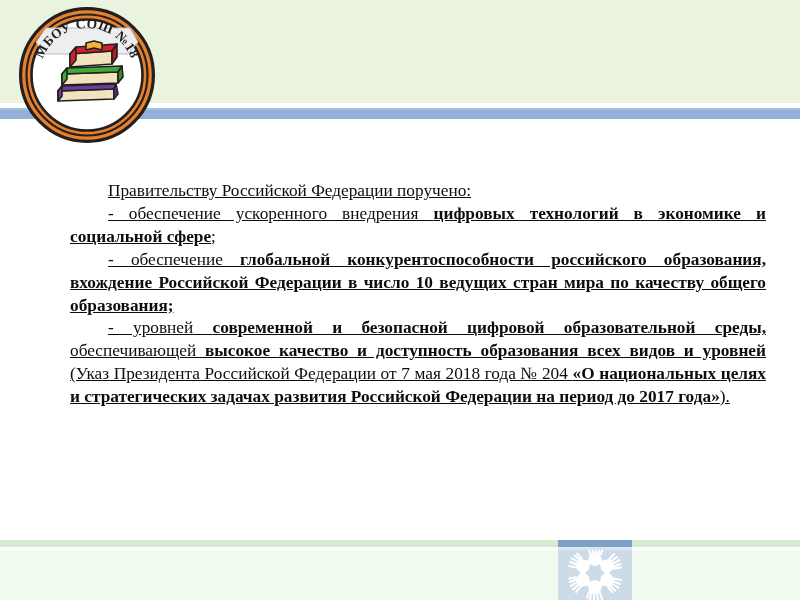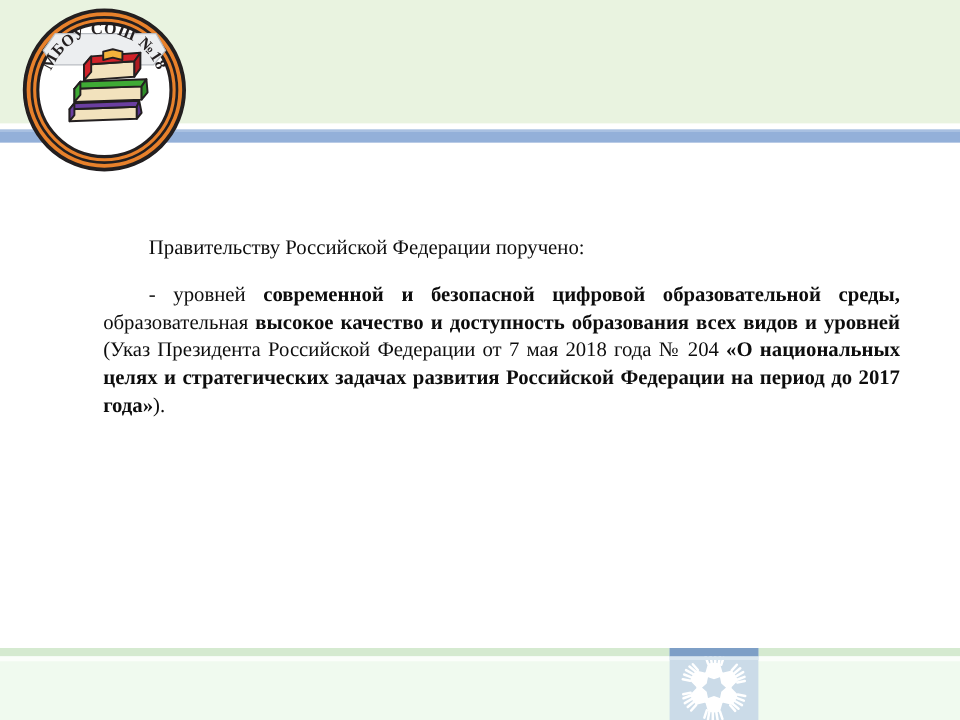--- a/index.html
+++ b/index.html
@@ -21,21 +21,21 @@
   
   .emblem{position:absolute;left:18px;top:6px;width:138px;height:138px;}
   .emblem svg{display:block;width:138px;height:138px;}
 
   
   .body{
     position:absolute;left:70px;top:180px;width:696px;
     font-size:17.3px;line-height:1.325;color:#0d0d0d;
     text-align:justify;text-justify:inter-word;
   }
-  .body p{margin:16px;padding:0;text-indent:38px;}
+  .body p{margin:0;padding:0;text-indent:38px;text-decoration:underline;}
   .body b{font-weight:bold;}
 
   
   .ftr-stripe{position:absolute;left:0;top:540px;width:800px;height:7px;background:#d5ead0;}
   .ftr-white{position:absolute;left:0;top:547px;width:800px;height:4px;background:#fbfefa;}
   .ftr-pale{position:absolute;left:0;top:551px;width:800px;height:49px;background:#f0faef;}
 
   .ftr-sq{position:absolute;left:558px;top:540px;width:74px;height:60px;background:#cbdbe8;}
   .ftr-sq-top{position:absolute;left:558px;top:540px;width:74px;height:7px;background:#7e9fc6;}
   .ftr-sq-edge{position:absolute;left:558px;top:547px;width:74px;height:3px;background:#dae7f0;}
@@ -101,21 +101,23 @@
         <path d="M 94,45 L 99,38 L 99,51 L 94,58 Z" fill="#b01a20"></path>
         <path d="M 58,41 L 58,54 L 52,61 L 52,48 Z" fill="#d02229"></path>
 
         <path d="M 68,44 L 76,42 L 84,44 L 84,37 L 76,35 L 68,37 Z" fill="#f2b33b"></path>
       </g>
     </svg>
   </div>
 
   <div class="body">
     <p><span>Правительству Российской Федерации поручено:</span></p>
-    <p><span>- уровней </span><b>современной и безопасной цифровой образовательной среды,</b><span> образовательная </span><b>высокое качество и доступность образования всех видов и уровней</b><span> (Указ Президента Российской Федерации   от 7 мая 2018 года № 204 </span><b>«О национальных целях и стратегических задачах развития Российской Федерации на период до 2017 года»</b><span>).</span></p>
+    <p><span>- обеспечение ускоренного внедрения </span><b>цифровых технологий в экономике и социальной сфере</b><span>;</span></p>
+    <p><span>- обеспечение </span><b>глобальной конкурентоспособности российского образования, вхождение Российской Федерации в число 10 ведущих стран мира по качеству общего образования;</b></p>
+    <p><span>- уровней </span><b>современной и безопасной цифровой образовательной среды,</b><span> обеспечивающей </span><b>высокое качество и доступность образования всех видов и уровней</b><span> (Указ Президента Российской Федерации   от 7 мая 2018 года № 204 </span><b>«О национальных целях и стратегических задачах развития Российской Федерации на период до 2017 года»</b><span>).</span></p>
   </div>
 
   <div class="ftr-stripe" style="background: rgb(213, 234, 208);"></div>
   <div class="ftr-white"></div>
   <div class="ftr-pale" style="background: rgb(240, 250, 239);"></div>
 
   <div class="ftr-sq" style="background: rgb(203, 219, 232);">
     <svg viewBox="0 0 74 60" xmlns="http://www.w3.org/2000/svg">
       <g fill="#ffffff" transform="translate(37,33)">
         <g>

